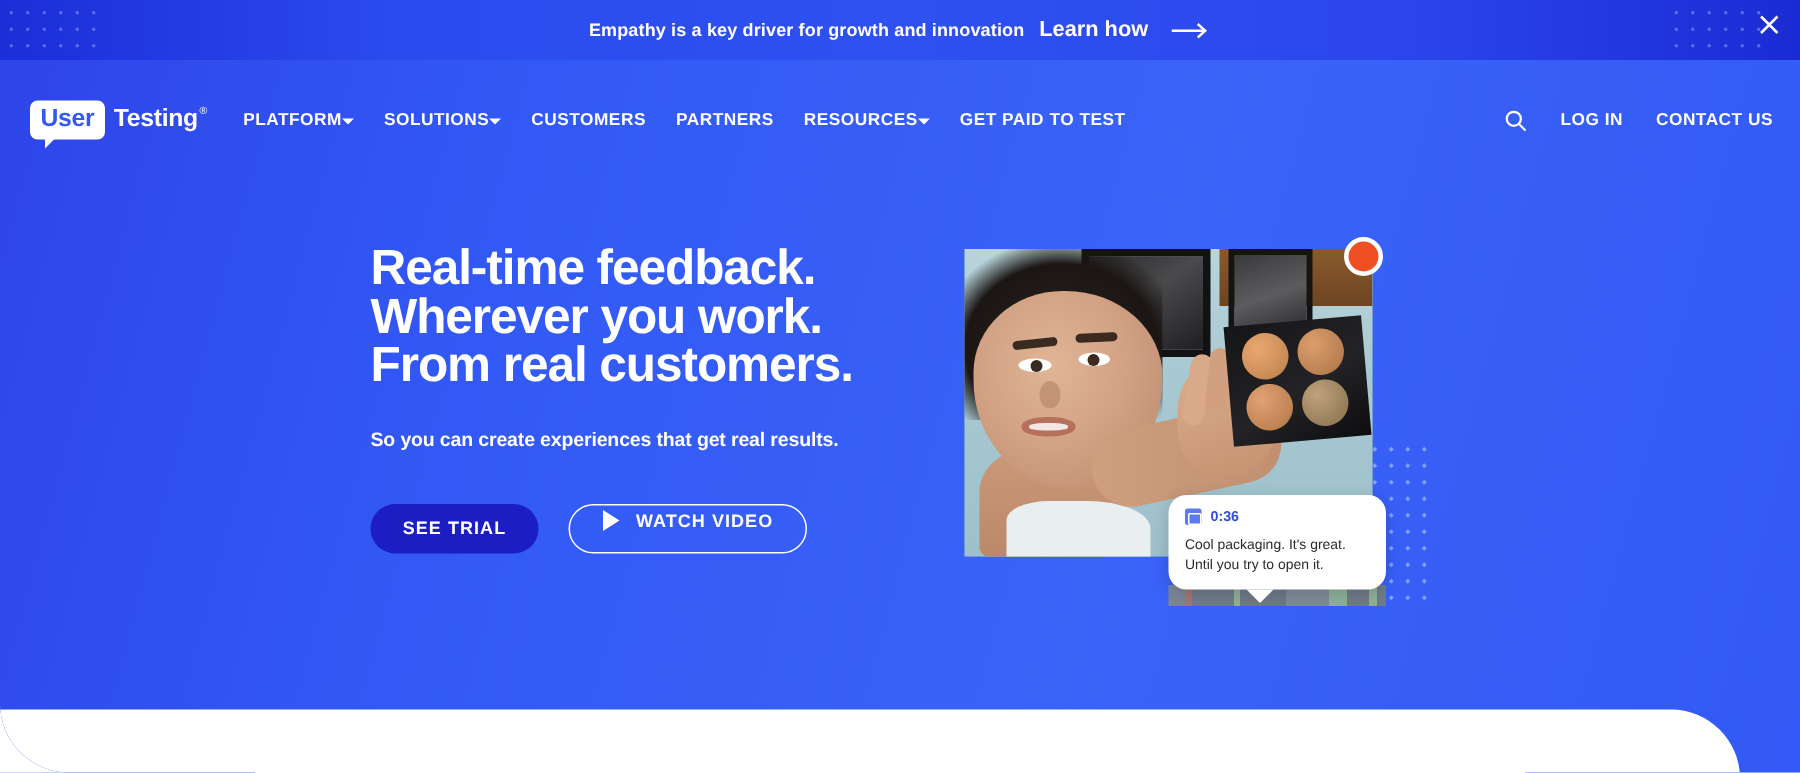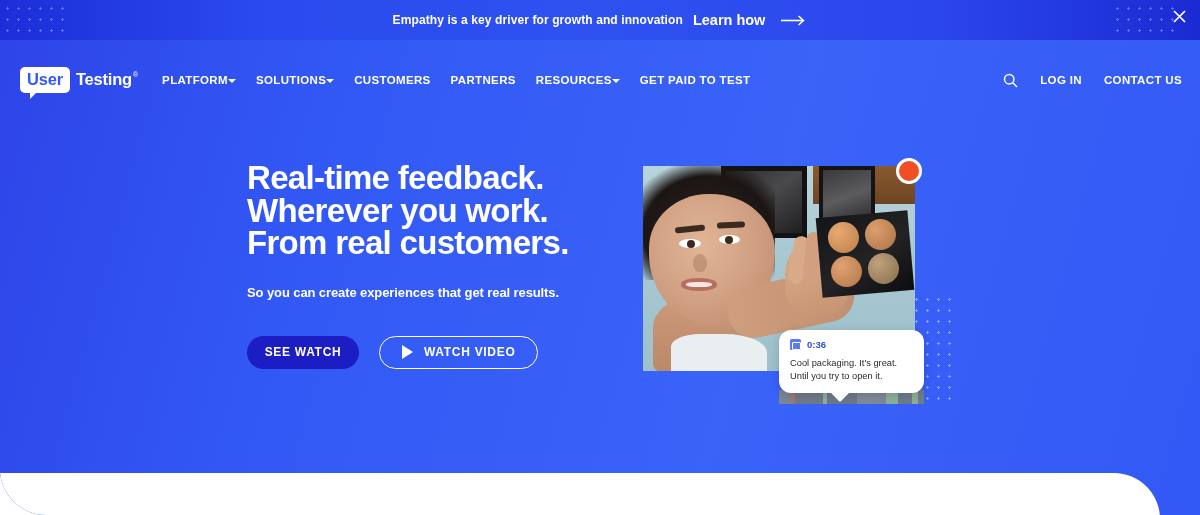--- a/index.html
+++ b/index.html
@@ -133,21 +133,21 @@
     background: #1D1DC4; color: #ffffff;
     font-size: 12px; font-weight: bold; letter-spacing: .7px;
     width: 112px; height: 33px; border: none; border-radius: 17px;
     cursor: pointer; font-family: "Liberation Sans", sans-serif;
   }
   .btn-video {
     background: transparent; color: #ffffff;
     font-size: 12px; font-weight: bold; letter-spacing: .7px;
     height: 33px; padding: 14px 22px; border: 1.5px solid #ffffff;
     border-radius: 17px; cursor: pointer;
-    display: flex; align-items: center; gap: 11px;
+    display: flex; align-items: flex-end; gap: 11px;
     font-family: "Liberation Sans", sans-serif;
   }
   .play-tri {
     width: 0; height: 0;
     border-left: 11px solid #ffffff;
     border-top: 7px solid transparent;
     border-bottom: 7px solid transparent;
   }
 
   
@@ -352,21 +352,21 @@
       <span class="nav-action">CONTACT US</span>
     </div>
   </div>
 
   <div class="hero-copy">
     <div class="headline">Real-time feedback.</div>
     <div class="headline">Wherever you work.</div>
     <div class="headline">From real customers.</div>
     <div class="subhead">So you can create experiences that get real results.</div>
     <div class="cta-row">
-      <button class="btn-demo">SEE WATCH</button>
+      <button class="btn-demo">SEE TRIAL</button>
       <button class="btn-video">
         <span class="play-tri"></span>
         <span>WATCH VIDEO</span>
       </button>
     </div>
   </div>
 
   <div class="video-wrap">
     <div class="dots-deco"></div>
     <div class="video-frame">

